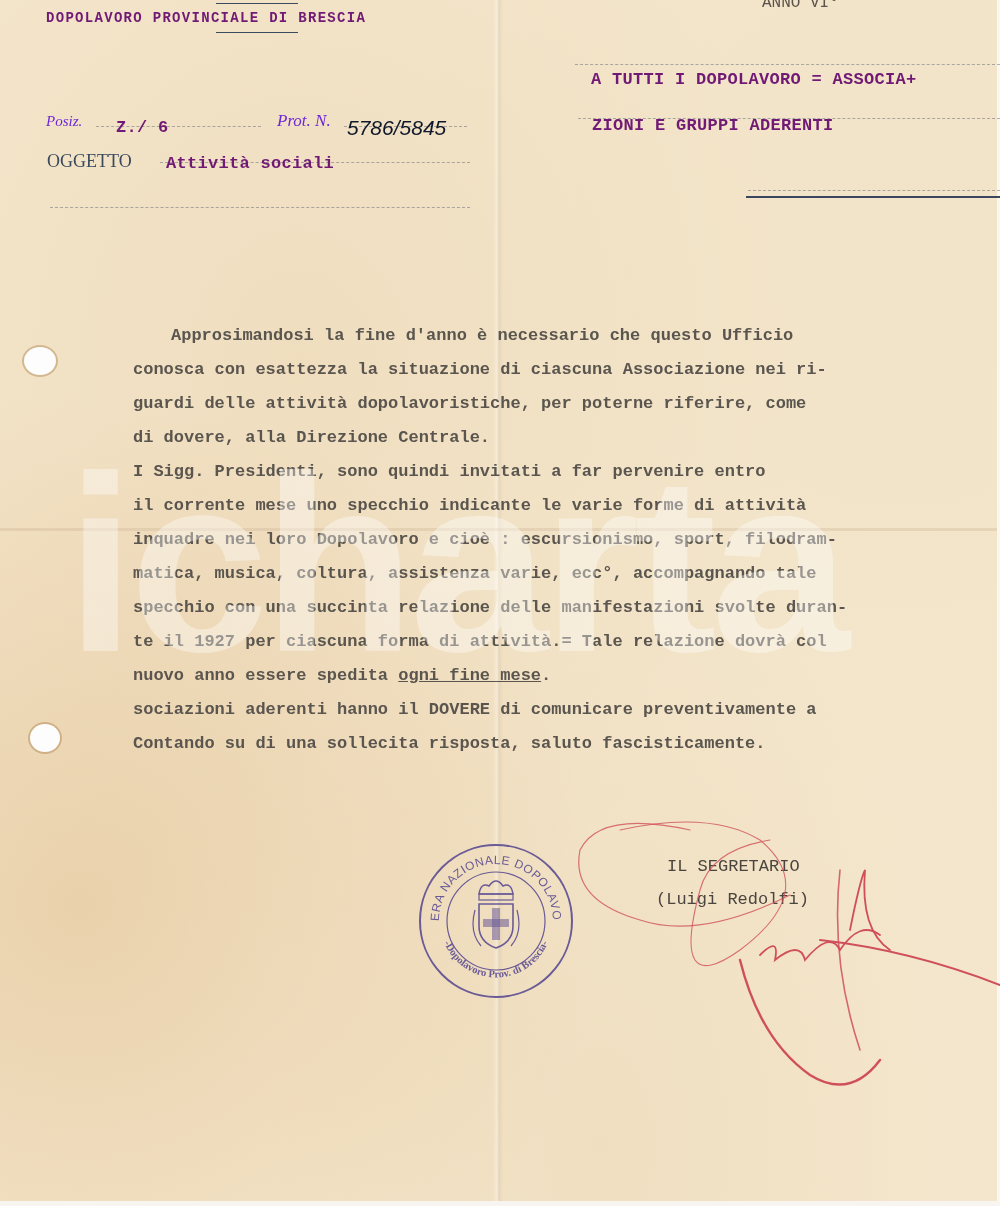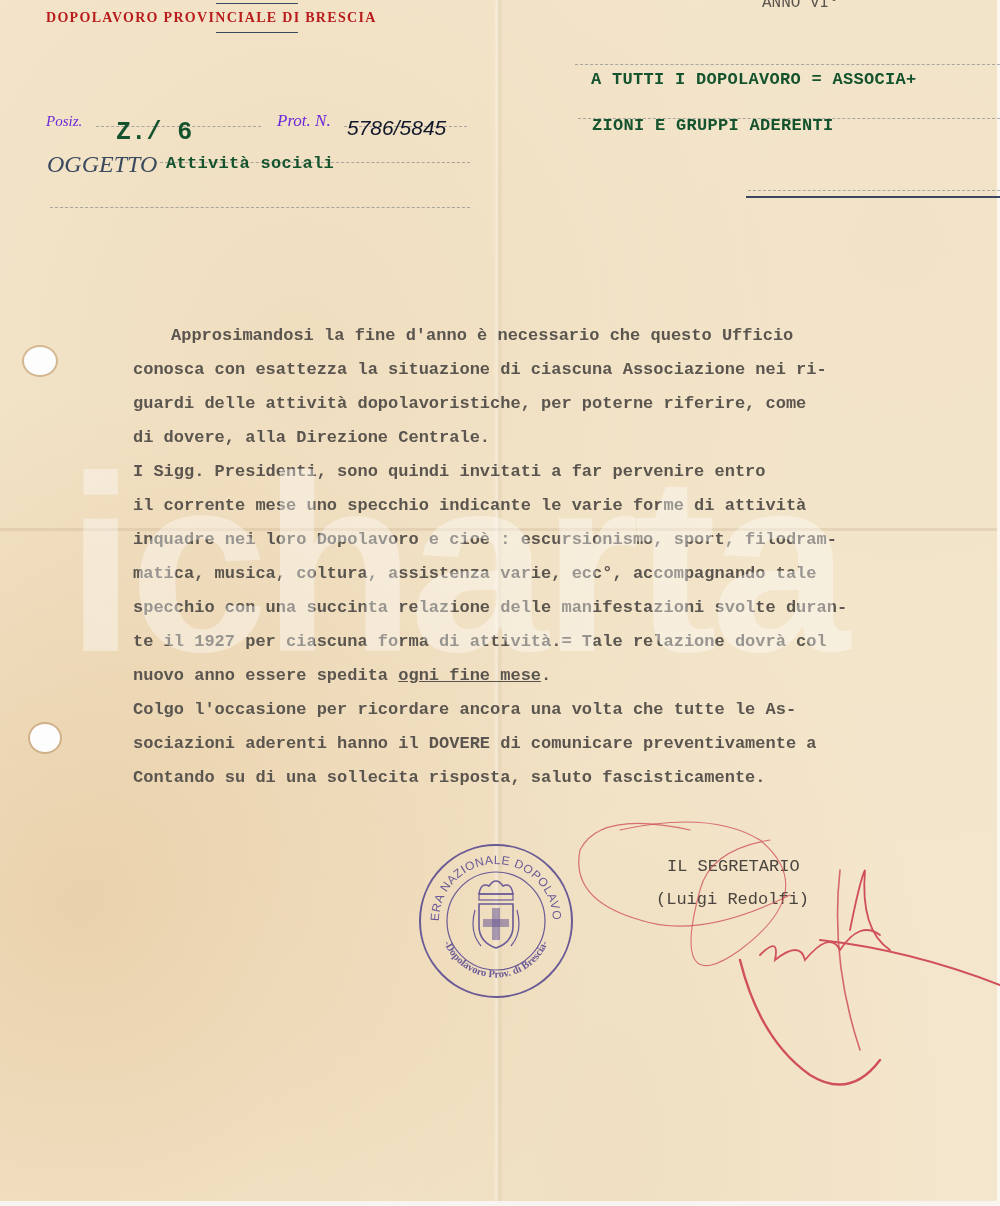--- a/index.html
+++ b/index.html
@@ -13,29 +13,29 @@
       radial-gradient(ellipse at 60% 95%, rgba(235,215,180,0.5), transparent 40%);
     font-family: "Liberation Mono", "DejaVu Sans Mono", monospace;
     color:#4a4540;
   }
   .fold-v { position:absolute; left:493px; top:0; width:10px; height:1206px;
     background:linear-gradient(90deg, rgba(255,255,255,0) 0%, rgba(255,255,255,0.35) 40%, rgba(200,180,150,0.25) 60%, rgba(255,255,255,0) 100%); }
   .fold-h { position:absolute; left:0; top:528px; width:1000px; height:3px; background:rgba(190,165,130,0.25); }
   .right-edge { position:absolute; right:0; top:0; width:3px; height:1206px; background:#fbf6ee; }
   .bottom-edge { position:absolute; left:0; bottom:0; width:1000px; height:5px; background:#f8f5f0; }
 
-  .header-title { position:absolute; left:46px; top:10px; font-family:Liberation Serif, serif;
-    font-weight:bold; font-size:14px; letter-spacing:1.3px; color:#b91c1c; }
+  .header-title { position:absolute; left:46px; top:10px; font-family:Liberation Mono, monospace;
+    font-weight:bold; font-size:14px; letter-spacing:1.3px; color:#701a75; }
   .header-line { position:absolute; left:216px; width:82px; height:1px; background:#3a4a5e; }
 
   .anno { position:absolute; left:762px; top:-6px; font-size:16px; color:#5a544c; }
 
   .label-serif { position:absolute; font-family:"Liberation Serif", "DejaVu Serif", serif; font-style:italic; font-size:15px; color:#6d28d9; }
-  .label-upright { position:absolute; font-family:"Liberation Serif", "DejaVu Serif", serif; font-size:24px; color:#3a4a5e;font-style:italic; }
-  .typed { position:absolute; font-size:17px; font-weight:bold; color:#14532d; white-space:nowrap; letter-spacing:0.3px; }
+  .label-upright { position:absolute; font-family:"Liberation Serif", "DejaVu Serif", serif; font-size:18px; color:#3a4a5e; }
+  .typed { position:absolute; font-size:17px; font-weight:bold; color:#701a75; white-space:nowrap; letter-spacing:0.3px; }
   .typed-num { position:absolute; font-family:"Liberation Sans", "DejaVu Sans", sans-serif; font-size:21px; color:#0f172a;font-style:italic; }
   .dotted { position:absolute; height:0; border-top:1px dashed rgba(80,90,110,0.45); }
   .solid-line { position:absolute; height:2px; background:#3a4660; }
 
   .body-text { position:absolute; left:133px; top:319px; width:840px; font-size:17px; font-weight:bold;
     color:#5a554e; line-height:34px; }
   .body-text .line { white-space:nowrap; height:34px; display:block; }
   .underline { text-decoration:underline; }
 
   .hole { position:absolute; background:#fdfdfd; border-radius:50%; box-shadow:0 0 0 2px rgba(180,140,90,0.5); }
@@ -59,21 +59,21 @@
 <div class="hole" style="left:24px;top:347px;width:32px;height:28px;"></div>
 <div class="hole" style="left:30px;top:724px;width:30px;height:28px;"></div>
 
 <div class="header-line" style="top:3px;"></div>
 <div class="header-title">DOPOLAVORO PROVINCIALE DI BRESCIA</div>
 <div class="header-line" style="top:32px;"></div>
 <div class="anno">ANNO VI°</div>
 
 <div class="label-serif" style="left:46px;top:113px;">Posiz.</div>
 <div class="dotted" style="left:96px;top:126px;width:165px;"></div>
-<div class="typed" style="left:116px;top:118px;font-size:25px;">Z./ 6</div>
+<div class="typed" style="left:116px;top:118px;font-size:17px;">Z./ 6</div>
 
 <div class="label-serif" style="left:277px;top:111px;font-size:17px;">Prot. N.</div>
 <div class="dotted" style="left:344px;top:126px;width:123px;"></div>
 <div class="typed-num" style="left:347px;top:116px;">5786/5845</div>
 
 <div class="label-upright" style="left:47px;top:151px;">OGGETTO</div>
 <div class="dotted" style="left:160px;top:162px;width:310px;"></div>
 <div class="typed" style="left:166px;top:154px;">Attività sociali</div>
 <div class="dotted" style="left:50px;top:207px;width:420px;"></div>
 
@@ -89,21 +89,20 @@
   <span class="line">conosca con esattezza la situazione di ciascuna Associazione nei ri-</span>
   <span class="line">guardi delle attività dopolavoristiche, per poterne riferire, come</span>
   <span class="line">di dovere, alla Direzione Centrale.</span>
   <span class="line">   I Sigg. Presidenti, sono quindi invitati a far pervenire entro</span>
   <span class="line">il corrente mese uno specchio indicante le varie forme di attività</span>
   <span class="line">inquadre nei loro Dopolavoro e cioè : escursionismo, sport, filodram-</span>
   <span class="line">matica, musica, coltura, assistenza varie, ecc°, accompagnando tale</span>
   <span class="line">specchio con una succinta relazione delle manifestazioni svolte duran-</span>
   <span class="line">te il 1927 per ciascuna forma di attività.= Tale relazione dovrà col</span>
   <span class="line"><span>nuovo anno essere spedita </span><span class="underline">ogni fine mese</span><span>.</span></span>
-  <span class="line">   Colgo l'occasione per ricordare ancora una volta che tutte le As-</span>
   <span class="line">sociazioni aderenti hanno il DOVERE di comunicare preventivamente a</span>
   <span class="line">     Contando su di una sollecita risposta, saluto fascisticamente.</span>
 </div>
 
 <div class="watermark">icharta</div>
 
 <svg class="stamp" viewBox="0 0 158 158">
   <defs>
     <path id="arcTop" d="M 22,79 A 57,57 0 0 1 136,79"></path>
     <path id="arcBottom" d="M 24,90 A 56,56 0 0 0 134,90"></path>

